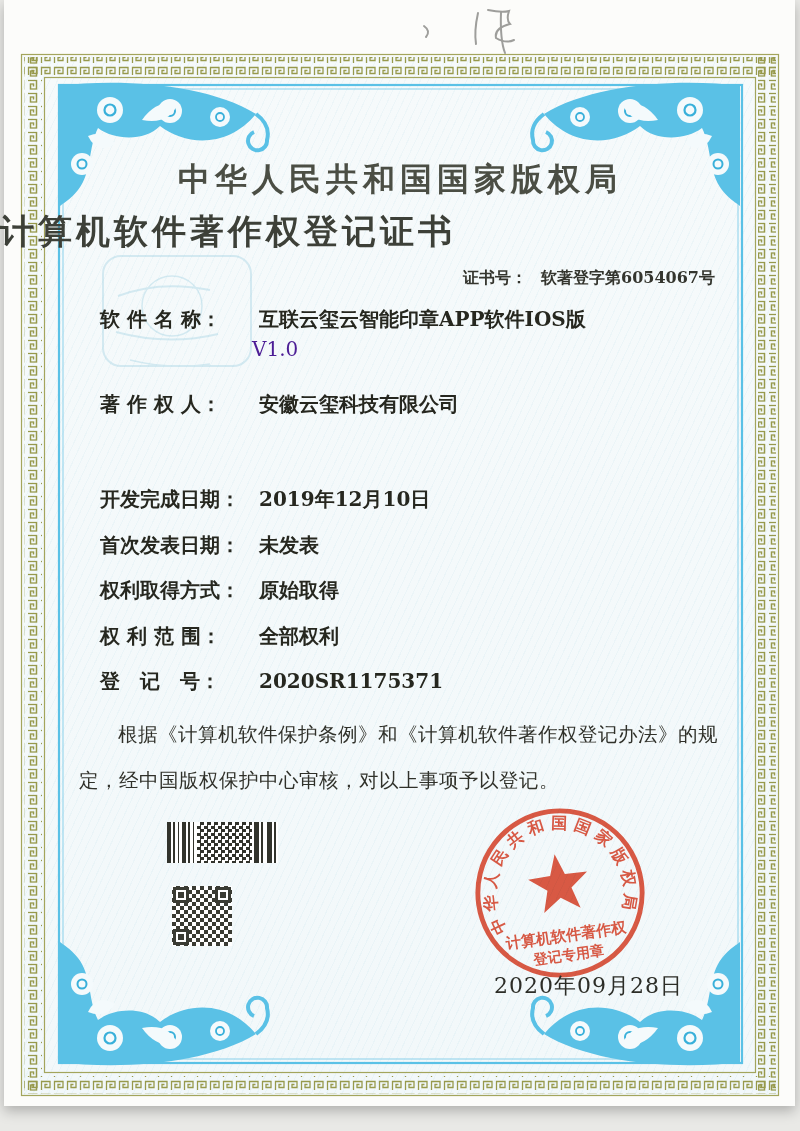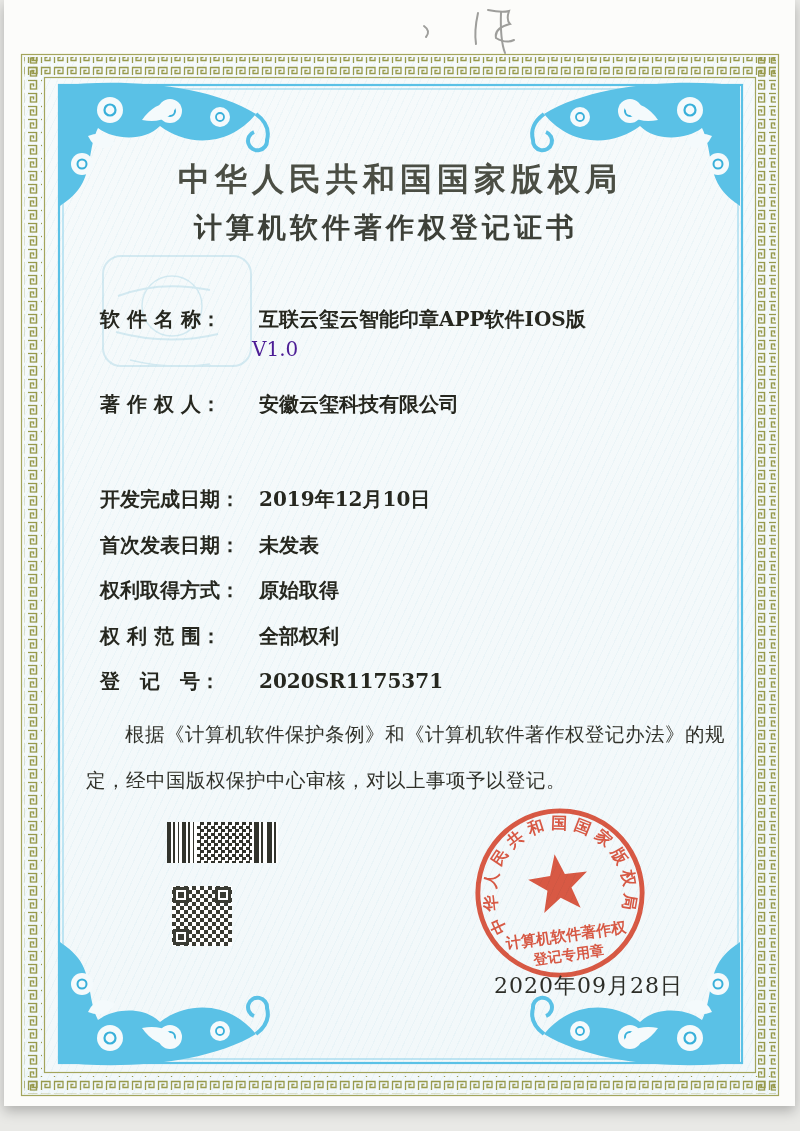--- a/index.html
+++ b/index.html
@@ -8,29 +8,29 @@
   .paper{position:absolute;left:4px;top:0;width:791px;height:1106px;background:#fcfcfa;
          box-shadow:0 5px 12px rgba(0,0,0,.25);}
   .cert-tint{position:absolute;left:22px;top:56px;width:756px;height:1039px;
          background:linear-gradient(#f6fafb,#f2f8fa);}
   .cert-tint::after{content:"";position:absolute;inset:0;
          background:repeating-linear-gradient(115deg,rgba(130,195,215,.08) 0 1px,transparent 1px 7px);}
   .deco{position:absolute;left:0;top:0;pointer-events:none;}
   .txt{position:absolute;color:#2b2c25;}
   .authority{left:0;top:158px;width:800px;text-align:center;font-size:32px;font-weight:600;
          letter-spacing:5px;color:#4b4e44;}
-  .cert-title{left:0;top:209px;width:772px;text-align:center;font-size:28px;font-weight:700;
+  .cert-title{left:0;top:209px;width:772px;text-align:left;font-size:34px;font-weight:700;
          letter-spacing:4px;color:#3d4038;}
   .certno{top:268px;right:85px;font-size:16px;font-weight:700;color:#34352e;}
   .certno .gap{display:inline-block;width:14px;}
   .frow{position:absolute;left:100px;font-size:20px;font-weight:700;color:#26271f;white-space:nowrap;}
   .frow .flabel{display:inline-block;width:152px;}
   .frow .fvalue{display:inline-block;margin-left:0;text-align:center;}
   .v2{position:absolute;left:252px;font-size:20px;font-weight:400;color:#4c1d95;}
-  .statement{position:absolute;left:86px;top:712px;width:650px;font-size:19.5px;line-height:46px;
+  .statement{position:absolute;left:79px;top:712px;width:650px;font-size:19.5px;line-height:46px;
          color:#30312a;text-indent:2em;letter-spacing:.5px;font-weight:500;}
   
   .barcode{position:absolute;left:167px;top:822px;width:111px;height:41px;background:#fff;}
   .bc-left{position:absolute;left:0;top:0;bottom:0;width:32px;
          background:repeating-linear-gradient(90deg,#32332c 0 4px,#fff 4px 6px,#32332c 6px 8px,#fff 8px 11px,#32332c 11px 12px,#fff 12px 15px);}
   .bc-right{position:absolute;right:0;top:0;bottom:0;width:26px;
          background:repeating-linear-gradient(90deg,#fff 0 2px,#32332c 2px 7px,#fff 7px 9px,#32332c 9px 11px,#fff 11px 13px);}
   .bc-mid{position:absolute;left:30px;right:24px;top:0;bottom:0;background-color:#fff;
          background-image:repeating-conic-gradient(#32332c 0% 25%,#ffffff 0% 50%),
                           repeating-conic-gradient(rgba(50,51,44,.85) 0% 25%,rgba(255,255,255,0) 0% 50%);
@@ -112,20 +112,23 @@
     <g stroke="#8e8e8b" fill="none" stroke-width="2" opacity=".85" stroke-linecap="round">
       <path d="M424,26 q7,5 2,11"></path>
       <path d="M478,13 q-4,18 -2,31"></path>
       <path d="M488,10 q14,3 21,1 q-3,9 1,13 q-16,4 -14,14 q10,6 18,2"></path>
       <path d="M501,12 q-1,28 4,41"></path>
     </g>
   </svg>
 
   <div class="txt authority">中华人民共和国国家版权局</div>
   <div class="txt cert-title">计算机软件著作权登记证书</div>
+  <div class="txt certno">
+    <span>证书号：</span><span class="gap"></span><span>软著登字第6054067号</span>
+  </div>
 
   <div class="frow" style="top:306px">
     <span class="flabel">软 件 名 称：</span>
     <span class="fvalue">互联云玺云智能印章APP软件IOS版</span>
   </div>
   <div class="v2" style="top:337px">V1.0</div>
 
   <div class="frow" style="top:391px">
     <span class="flabel">著 作 权 人：</span>
     <span class="fvalue">安徽云玺科技有限公司</span>

